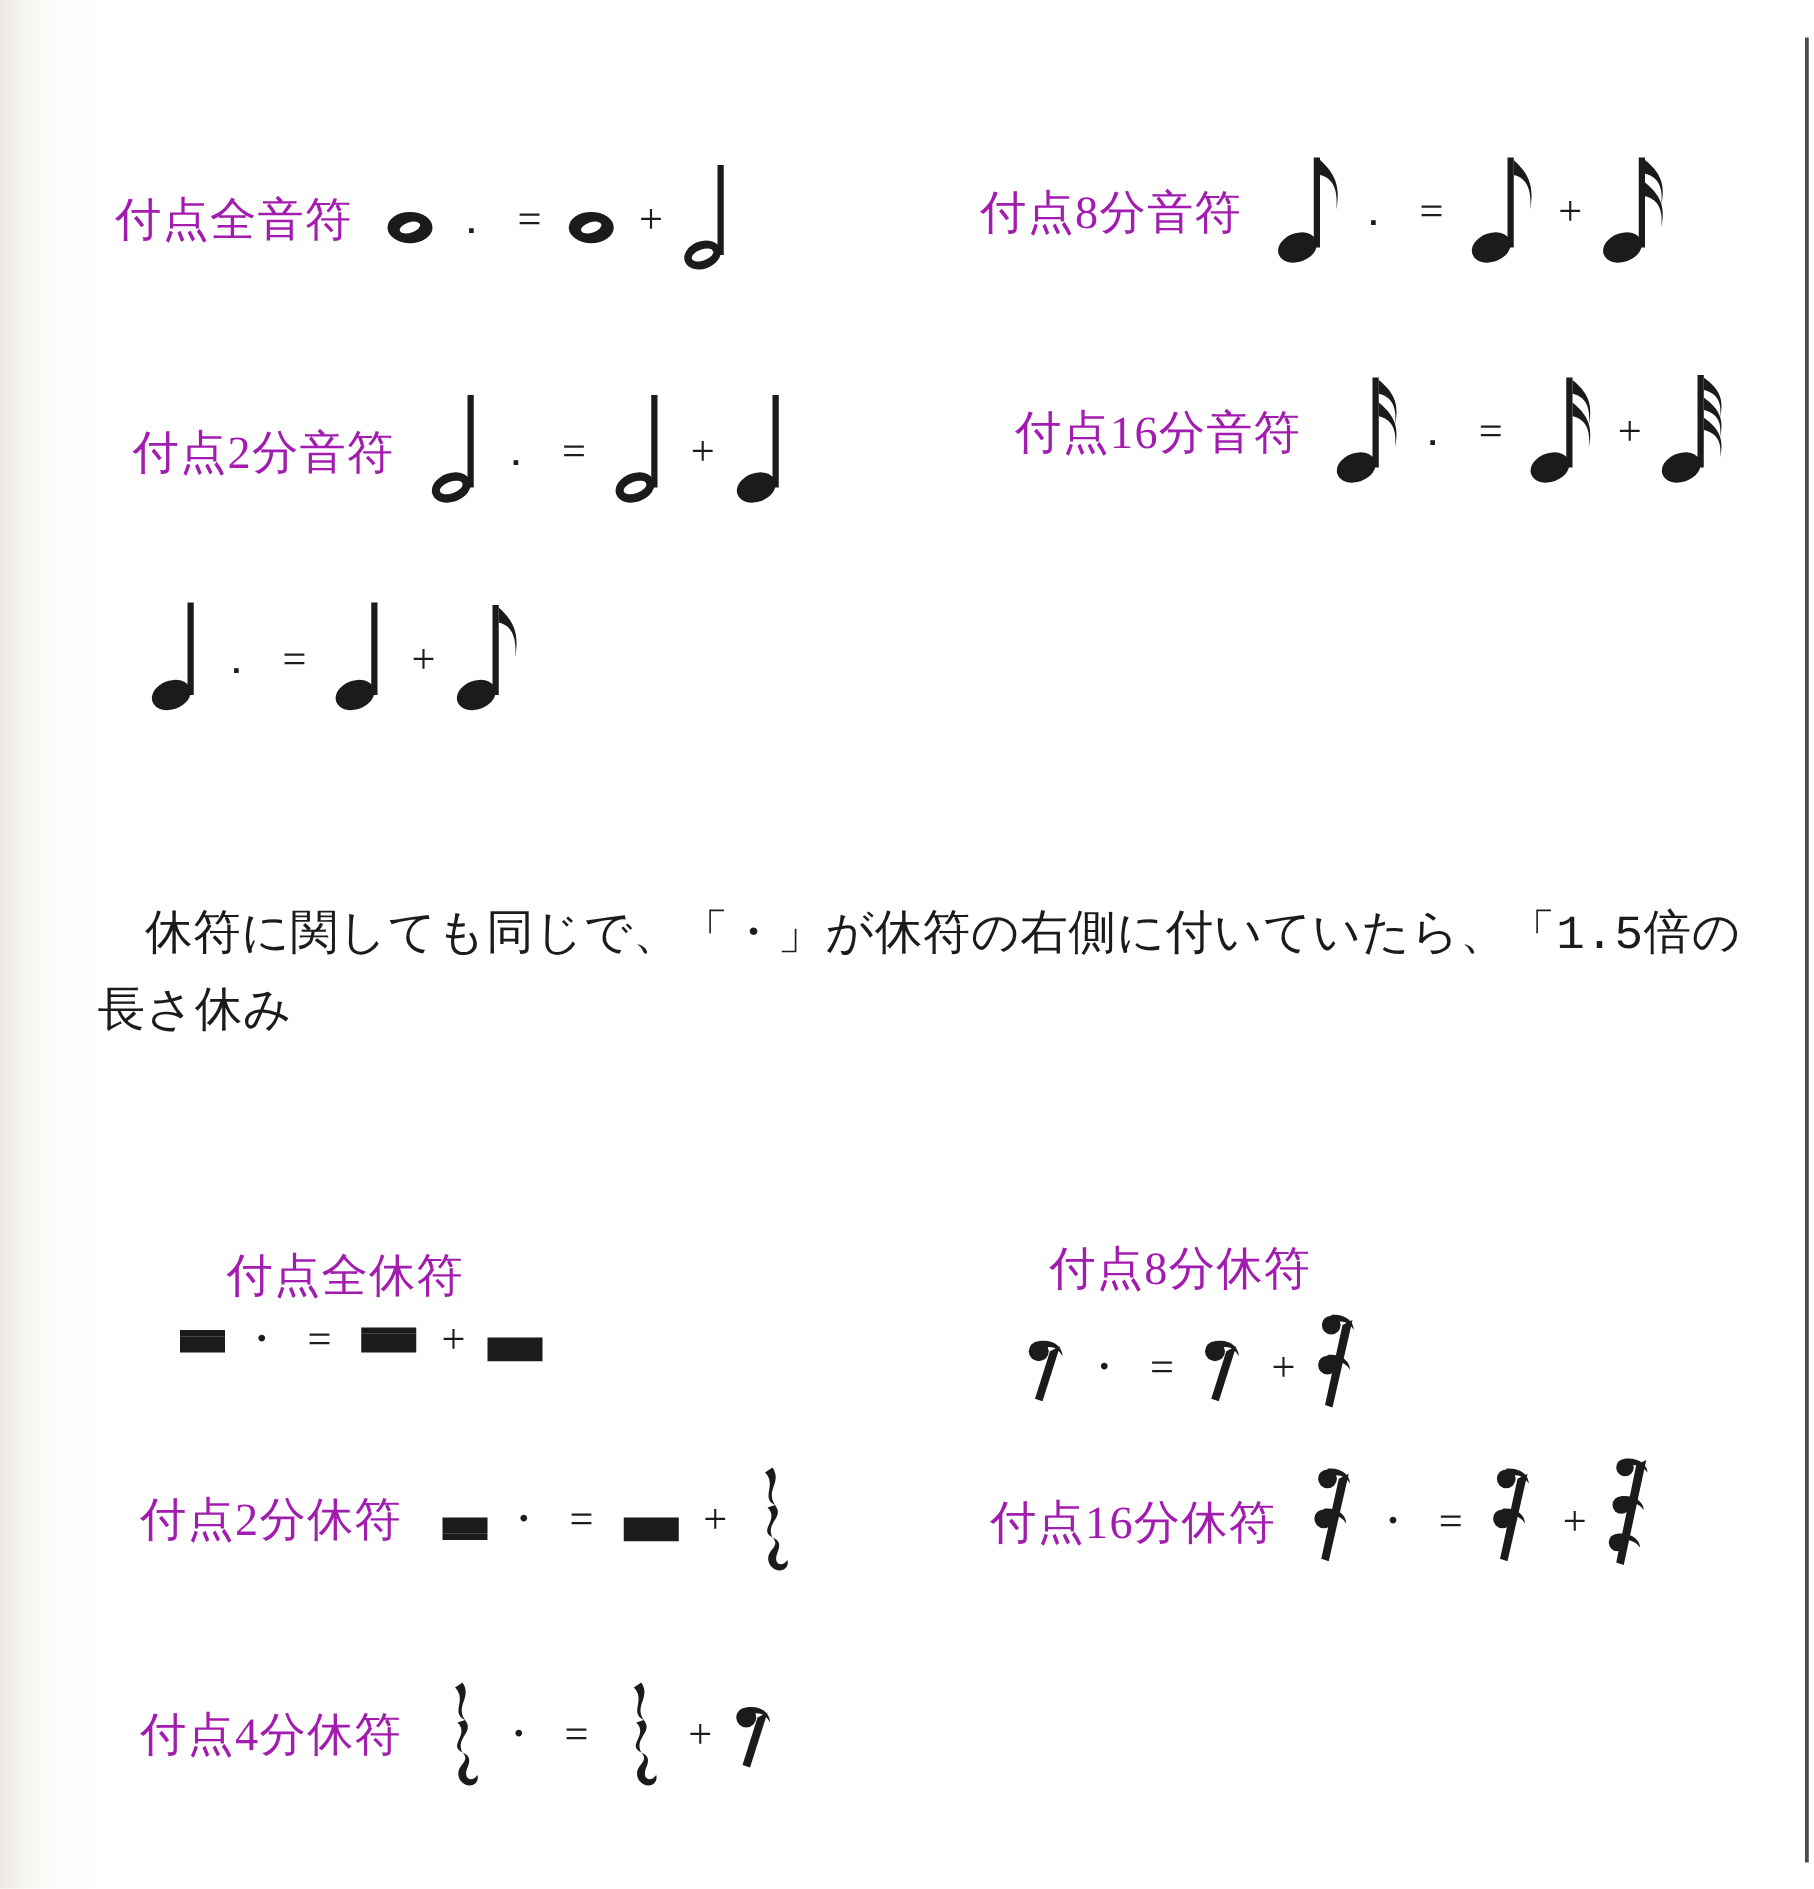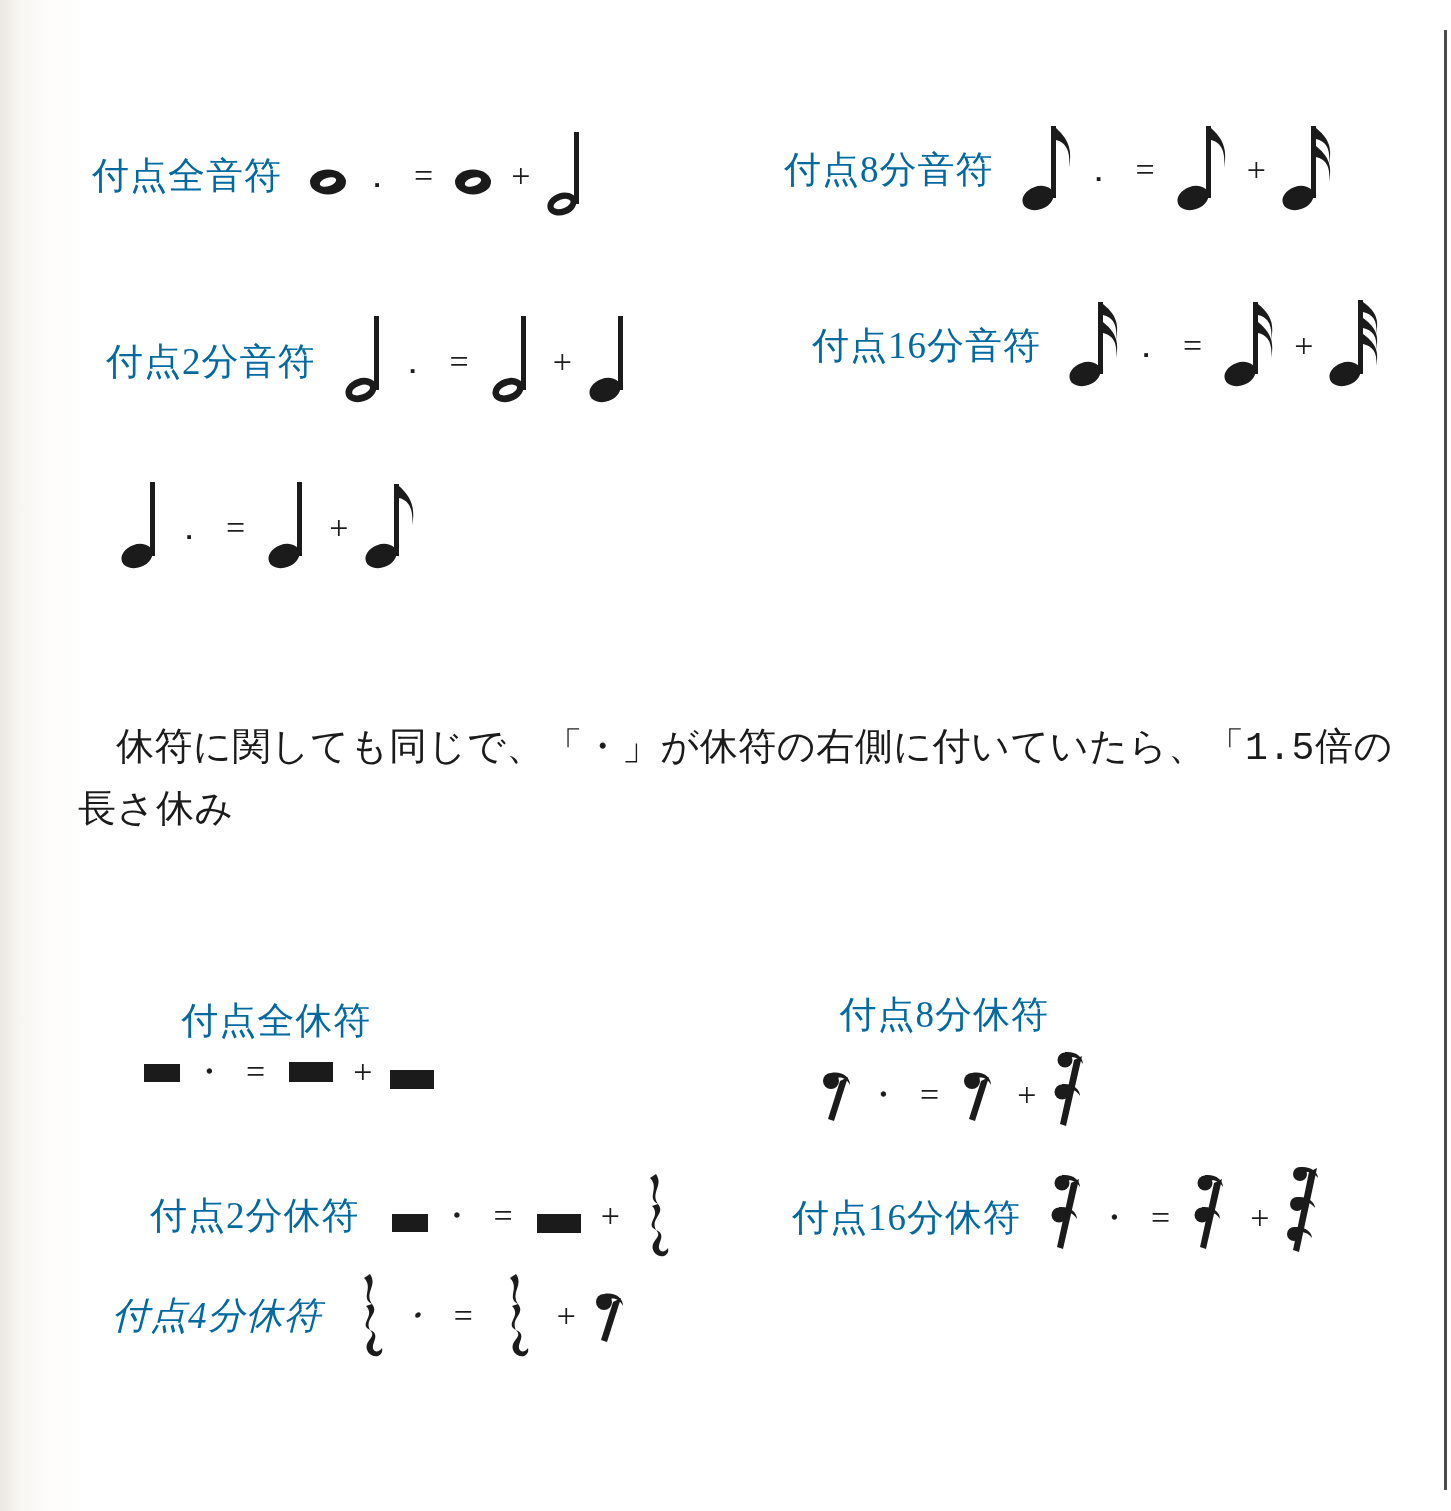--- a/index.html
+++ b/index.html
@@ -42,21 +42,21 @@
   .row {
     position: absolute;
     display: flex;
     align-items: center;
     white-space: nowrap;
   }
   .row-label {
     font-family: "Liberation Serif", "DejaVu Serif", serif;
     font-size: 37px;
     letter-spacing: 1px;
-    color: #0369a1;
+    color: #a21caf;
   }
   .eq-expr {
     display: flex;
     align-items: center;
     margin-left: 26px;
   }
   .op {
     font-size: 34px;
     margin: 0 14px;
     color: #1c1c1c;
@@ -274,21 +274,21 @@
       <span class="op">+</span>
       <span class="glyph-wrap">
         <svg width="54" height="52" viewBox="0 0 54 52" aria-hidden="true">
           <rect class="ink" x="4" y="24" width="44" height="14"></rect>
           <rect class="ink" x="4" y="38" width="44" height="5"></rect>
         </svg>
       </span>
     </span>
   </div>
 
-  <div class="row" style="left:112px; top:1168px;margin-left:38px;">
+  <div class="row" style="left:112px; top:1168px;">
     <span class="row-label">付点2分休符</span>
     <span class="eq-expr">
       <span class="glyph-wrap">
         <svg width="50" height="52" viewBox="0 0 50 52" aria-hidden="true">
           <rect class="ink" x="6" y="24" width="36" height="13"></rect>
           <rect class="ink" x="6" y="37" width="36" height="5"></rect>
         </svg>
       </span>
       <span class="dotmark">・</span>
       <span class="op eq">=</span>
@@ -302,21 +302,21 @@
       <span class="glyph-wrap">
         <svg width="46" height="96" viewBox="0 0 46 96" aria-hidden="true">
           <path class="ink" d="M22,6 C30,18 16,24 24,36 C12,30 26,20 16,10 Z"></path>
           <path class="ink" d="M24,36 C32,46 16,50 22,62 C10,56 28,48 18,38 Z"></path>
           <path class="ink" d="M22,62 C30,70 14,72 20,84 C26,92 36,88 34,80 C30,86 22,84 26,74 C29,67 27,64 22,62 Z"></path>
         </svg>
       </span>
     </span>
   </div>
 
-  <div class="row" style="left:112px; top:1268px;font-style:italic;">
+  <div class="row" style="left:112px; top:1340px;">
     <span class="row-label">付点4分休符</span>
     <span class="eq-expr">
       <span class="glyph-wrap">
         <svg width="46" height="96" viewBox="0 0 46 96" aria-hidden="true">
           <path class="ink" d="M22,6 C30,18 16,24 24,36 C12,30 26,20 16,10 Z"></path>
           <path class="ink" d="M24,36 C32,46 16,50 22,62 C10,56 28,48 18,38 Z"></path>
           <path class="ink" d="M22,62 C30,70 14,72 20,84 C26,92 36,88 34,80 C30,86 22,84 26,74 C29,67 27,64 22,62 Z"></path>
         </svg>
       </span>
       <span class="dotmark">・</span>

